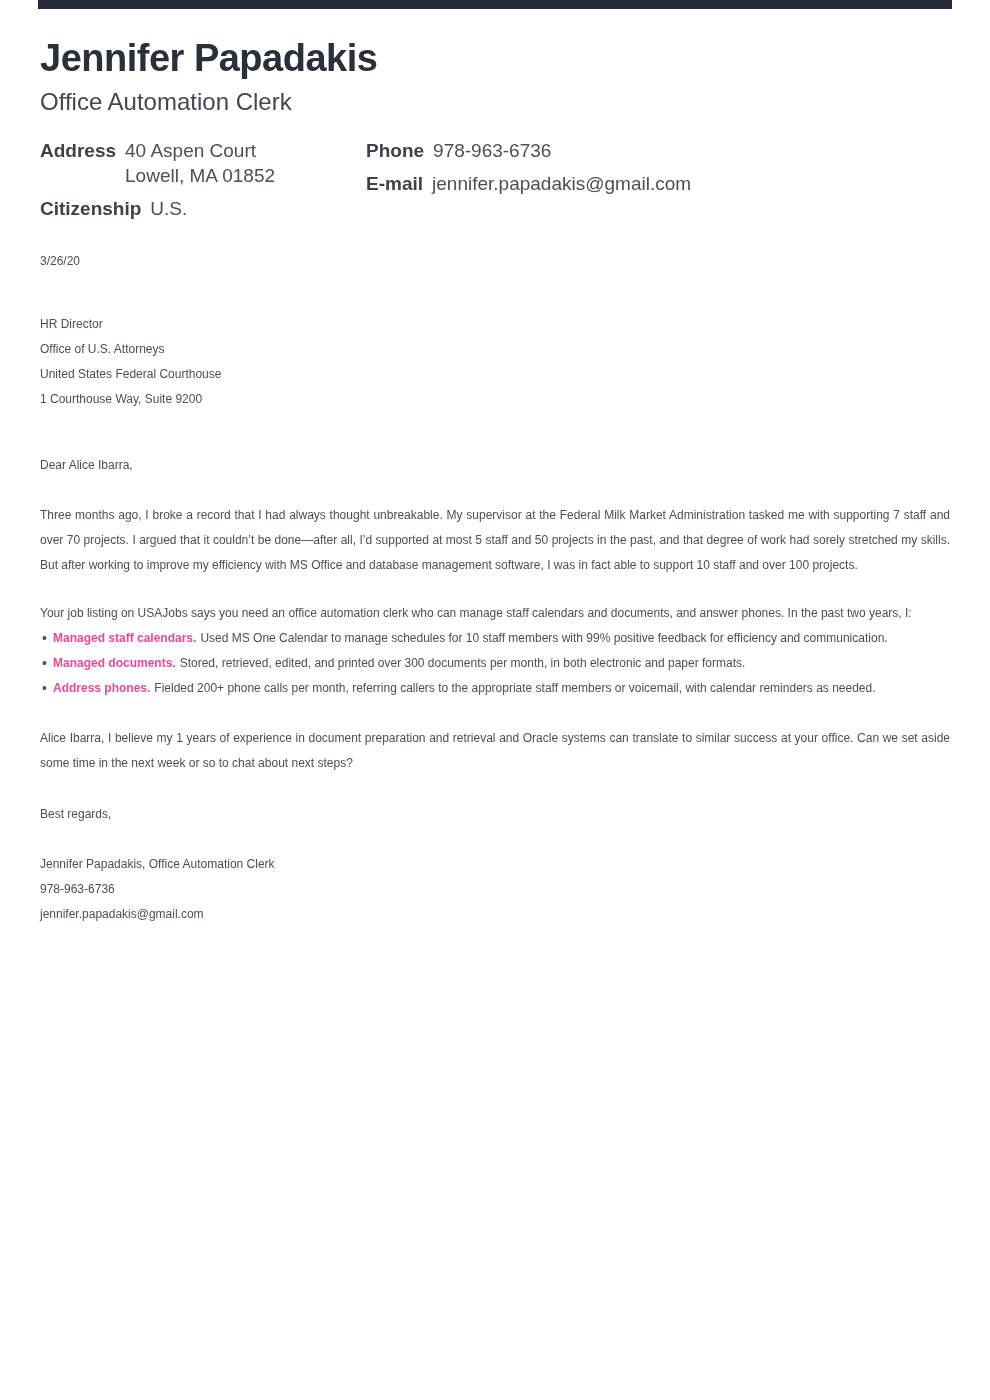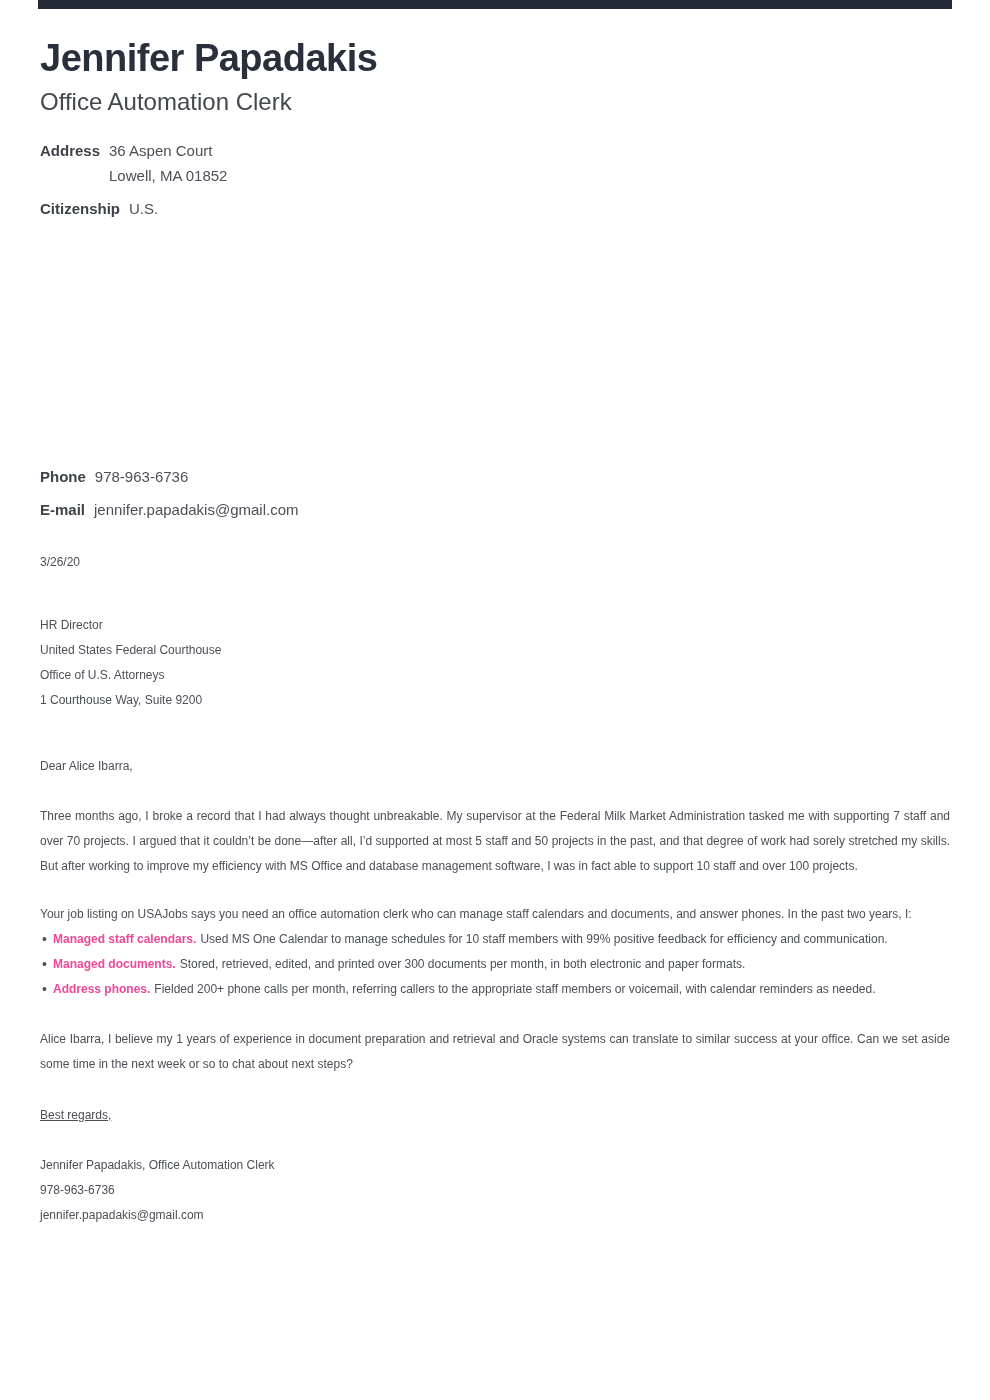--- a/index.html
+++ b/index.html
@@ -16,21 +16,21 @@
     position: absolute; top: 0; left: 38px; right: 38px; height: 9px;
     background: #252b37;
   }
   .header { padding-top: 36px; }
   .name {
     font-size: 38px; line-height: 44px; font-weight: bold;
     color: #2a303b; letter-spacing: -0.5px;
   }
   .job-title { font-size: 24px; line-height: 28px; margin-top: 8px; color: #43474e; }
 
-  .contact { margin-top: 22px; display: flex; font-size: 15px; line-height: 25px; flex-direction: column; }
+  .contact { margin-top: 22px; display: flex; font-size: 19px; line-height: 25px; }
   .contact .col-left { width: 326px; flex: 0 0 326px; }
   .contact .col-right { flex: 1; }
   .contact-row { display: flex; }
   .contact-row.gap-above { margin-top: 8px; }
   .contact-label { font-weight: bold; color: #3d4248; margin-right: 9px; white-space: nowrap; }
   .contact-value { color: #4b4f56; }
 
   .body-text { font-size: 12px; line-height: 25px; }
   .date { margin-top: 28px; }
   .recipient { margin-top: 38px; }
@@ -39,40 +39,40 @@
   .p1 { margin-top: 25px; }
   .p2 { margin-top: 23px; }
   .bullet-list { list-style: none; }
   .bullet-list li { position: relative; padding-left: 13px; }
   .bullet-list li::before {
     content: "\2022"; position: absolute; left: 2px; top: 0;
     font-size: 14px; color: #4b4f56;
   }
   .bullet-lead { font-weight: bold; color: #ec4899; margin-right: 4px; }
   .p3 { margin-top: 25px; }
-  .closing { margin-top: 26px; text-decoration: underline; }
+  .closing { margin-top: 26px; }
   .signature { margin-top: 25px; }
 </style>
 </head>
 <body>
 
 <div class="page">
   <div class="accent-bar"></div>
 
   <div class="header">
     <div class="name">Jennifer Papadakis</div>
     <div class="job-title">Office Automation Clerk</div>
   </div>
 
   <div class="contact">
     <div class="col-left">
       <div class="contact-row">
         <span class="contact-label">Address</span>
         <span class="contact-value">
-          <span style="display:block;">36 Aspen Court</span>
+          <span style="display:block;">40 Aspen Court</span>
           <span style="display:block;">Lowell, MA 01852</span>
         </span>
       </div>
       <div class="contact-row gap-above">
         <span class="contact-label">Citizenship</span>
         <span class="contact-value">U.S.</span>
       </div>
     </div>
     <div class="col-right">
       <div class="contact-row">
@@ -83,22 +83,22 @@
         <span class="contact-label">E-mail</span>
         <span class="contact-value">jennifer.papadakis@gmail.com</span>
       </div>
     </div>
   </div>
 
   <div class="body-text date">3/26/20</div>
 
   <div class="body-text recipient">
     <div>HR Director</div>
+    <div>Office of U.S. Attorneys</div>
     <div>United States Federal Courthouse</div>
-    <div>Office of U.S. Attorneys</div>
     <div>1 Courthouse Way, Suite 9200</div>
   </div>
 
   <div class="body-text salutation">Dear Alice Ibarra,</div>
 
   <p class="body-text para p1">Three months ago, I broke a record that I had always thought unbreakable. My supervisor at the Federal Milk Market Administration tasked me with supporting 7 staff and over 70 projects. I argued that it couldn’t be done—after all, I’d supported at most 5 staff and 50 projects in the past, and that degree of work had sorely stretched my skills. But after working to improve my efficiency with MS Office and database management software, I was in fact able to support 10 staff and over 100 projects.</p>
 
   <p class="body-text para p2">Your job listing on USAJobs says you need an office automation clerk who can manage staff calendars and documents, and answer phones. In the past two years, I:</p>
 
   <ul class="body-text bullet-list">

